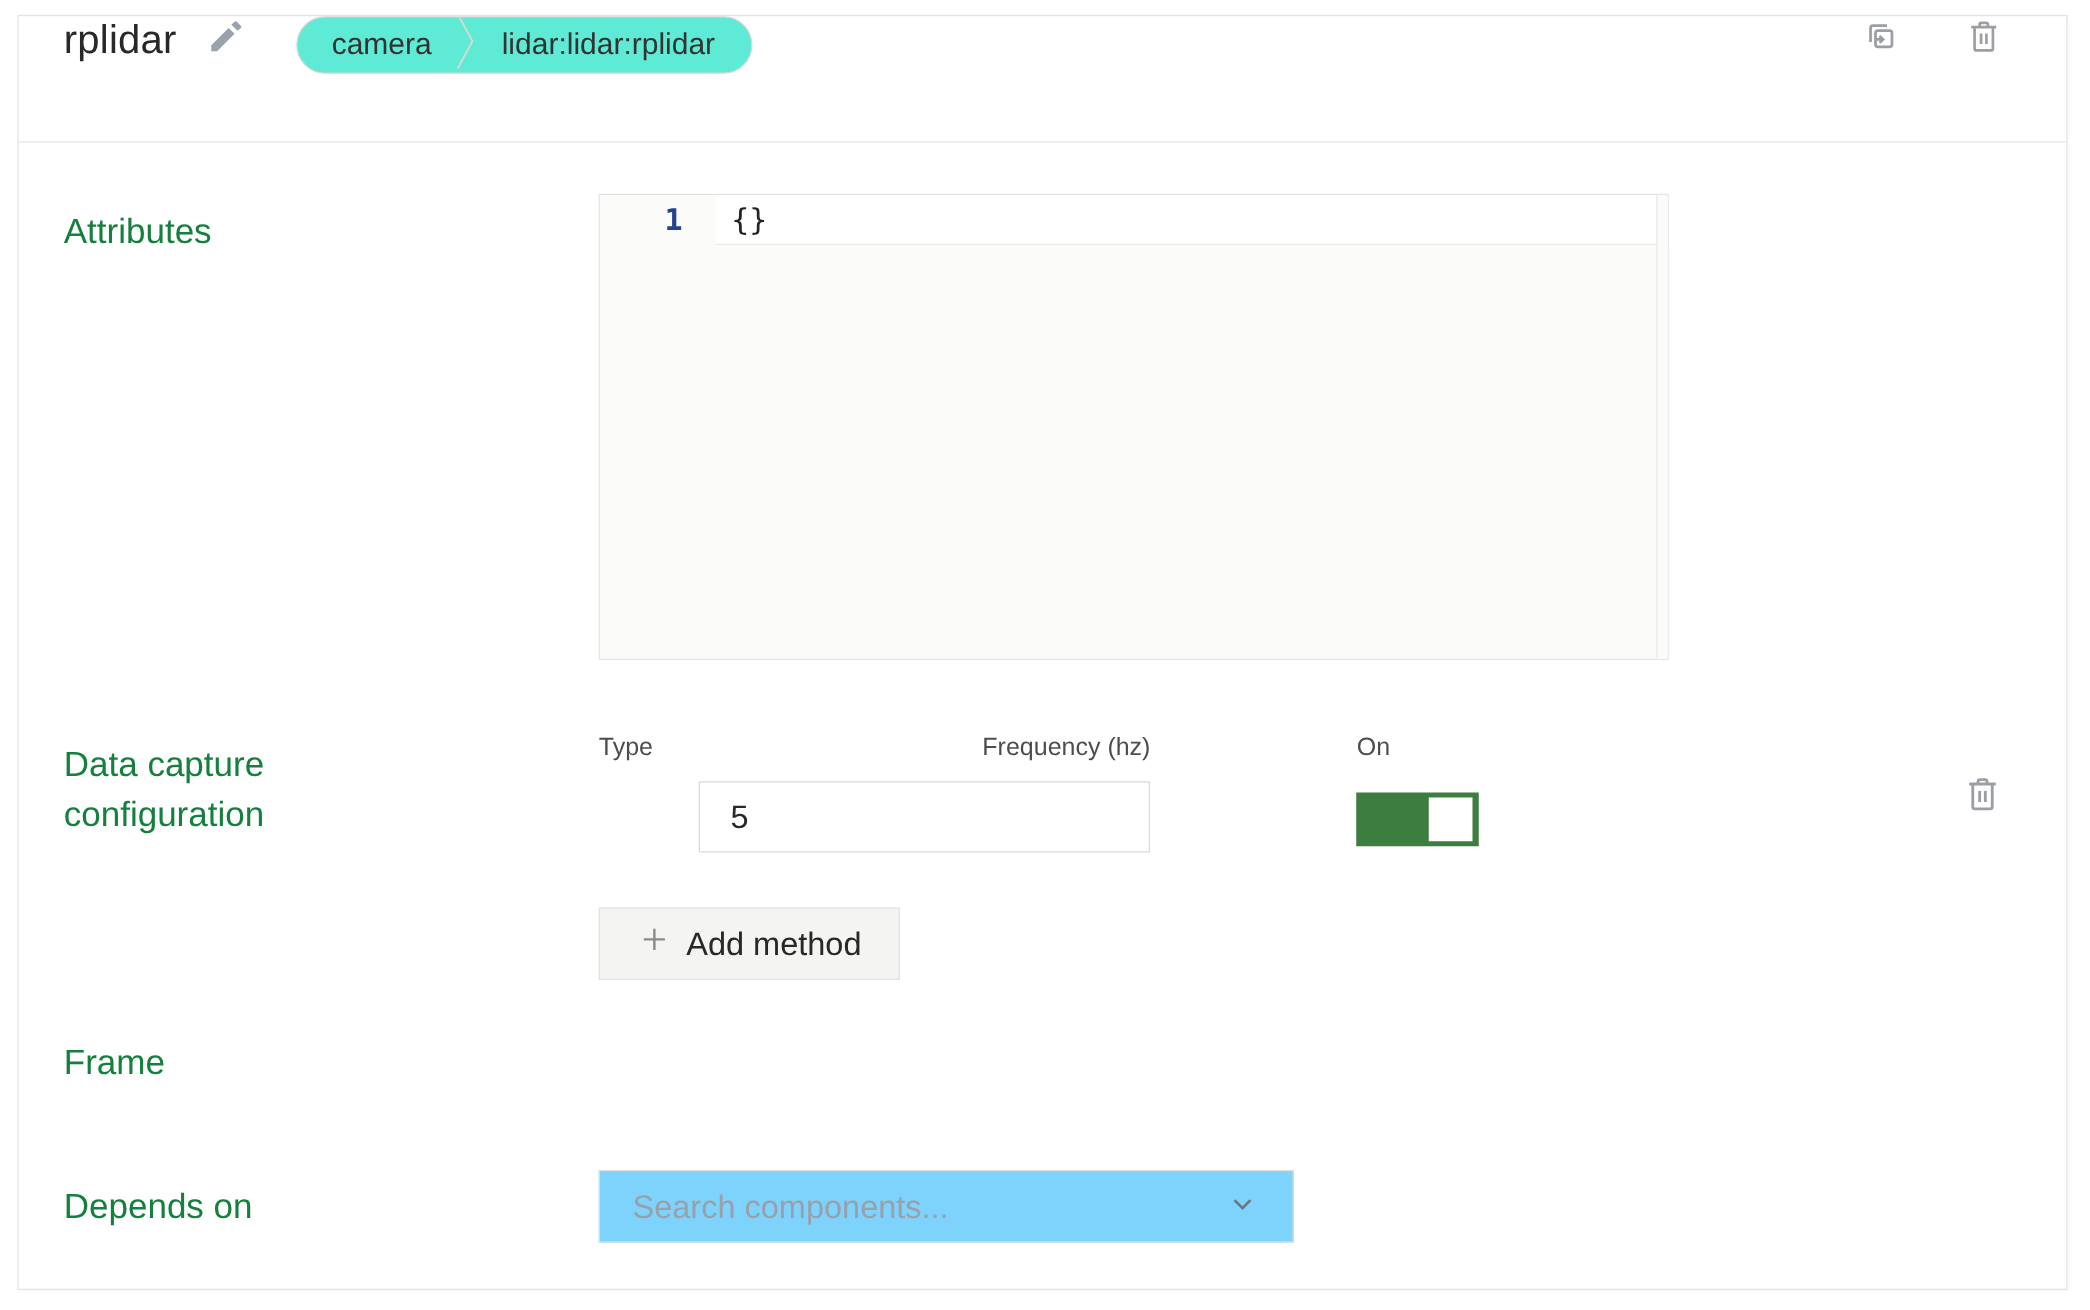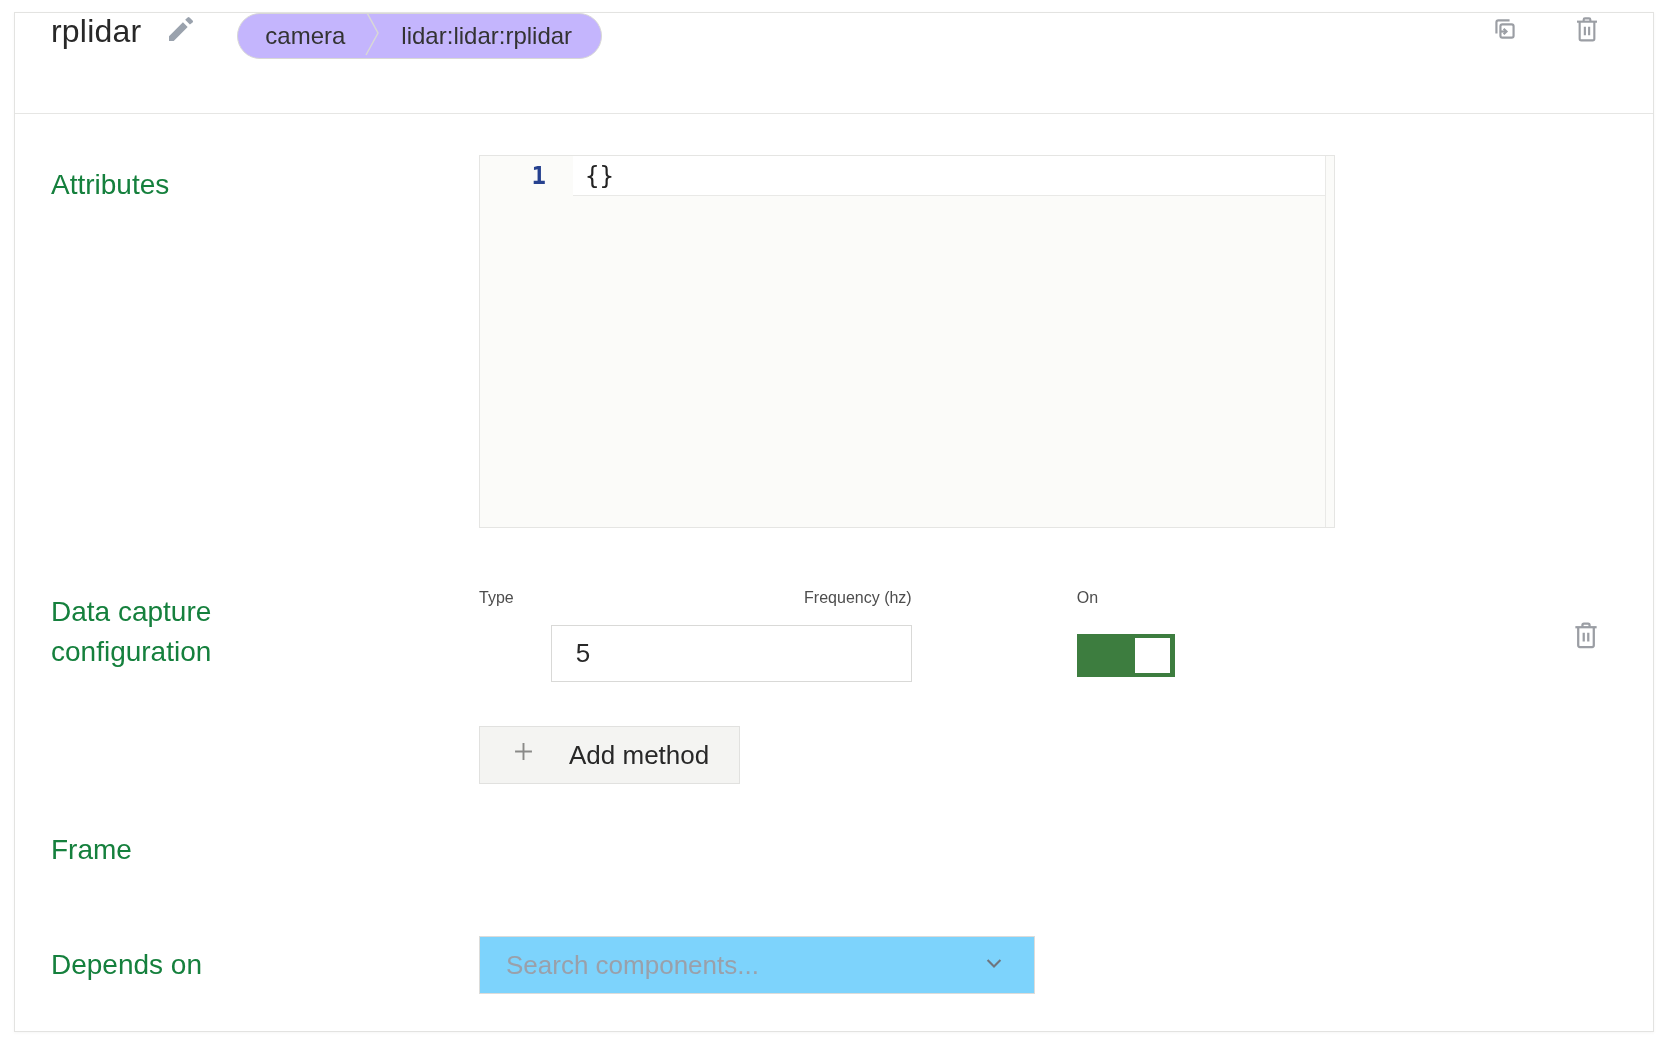--- a/index.html
+++ b/index.html
@@ -36,21 +36,21 @@
     background: none; border: none; padding: 0;
     display: inline-flex; align-items: center; justify-content: center;
     cursor: pointer;
   }
   .edit-btn { margin-left: 24px; }
   .badge {
     margin-left: 40px;
     display: inline-flex;
     align-items: center;
     height: 46px;
-    background: #c4b5fd;
+    background: #5eead4;
     border: 1px solid #d8d8d6;
     border-radius: 24px;
     font-size: 24px;
     color: #333333;
     overflow: hidden;
   }
   .badge-seg-1 { padding: 0 20px 0 27px; }
   .badge-seg-2 { padding: 0 29px 0 21px; }
   .badge-divider { display: block; }
   .header-spacer { flex: 1; }
@@ -106,21 +106,21 @@
     width: 9px; height: 100%;
     background: #fbfbf9;
     border-left: 1px solid #e9e9e7;
   }
 
   
   .row-datacapture { margin-top: 56px; }
   .row-datacapture .section-label { padding-top: 8px; max-width: 300px; }
   .capture-controls { display: flex; align-items: flex-start; }
   .field-group { display: flex; flex-direction: column; }
-  .field-label { font-size: 16px; color: #4d4d4d; line-height: 28px; margin-bottom: 13px; }
+  .field-label { font-size: 20px; color: #4d4d4d; line-height: 28px; margin-bottom: 13px; }
   .select-box, .text-input {
     height: 57px;
     background: #ffffff;
     border: 1px solid #d9d9d7;
     font-size: 26px;
     color: #282828;
   }
   .select-box {
     width: 344px;
     display: flex;
@@ -145,21 +145,21 @@
     width: 35px; height: 35px;
     background: #ffffff;
   }
   .capture-trash { margin-left: auto; margin-top: 34px; }
 
   
   .row-addmethod { margin-top: 44px; }
   .ghost-btn {
     display: inline-flex;
     align-items: center;
-    gap: 32px;
+    gap: 12px;
     height: 58px;
     padding: 0 30px;
     background: #f4f4f2;
     border: 1px solid #e1e1df;
     font-size: 26px;
     color: #282828;
     font-family: "Liberation Sans", sans-serif;
     cursor: pointer;
   }
 

